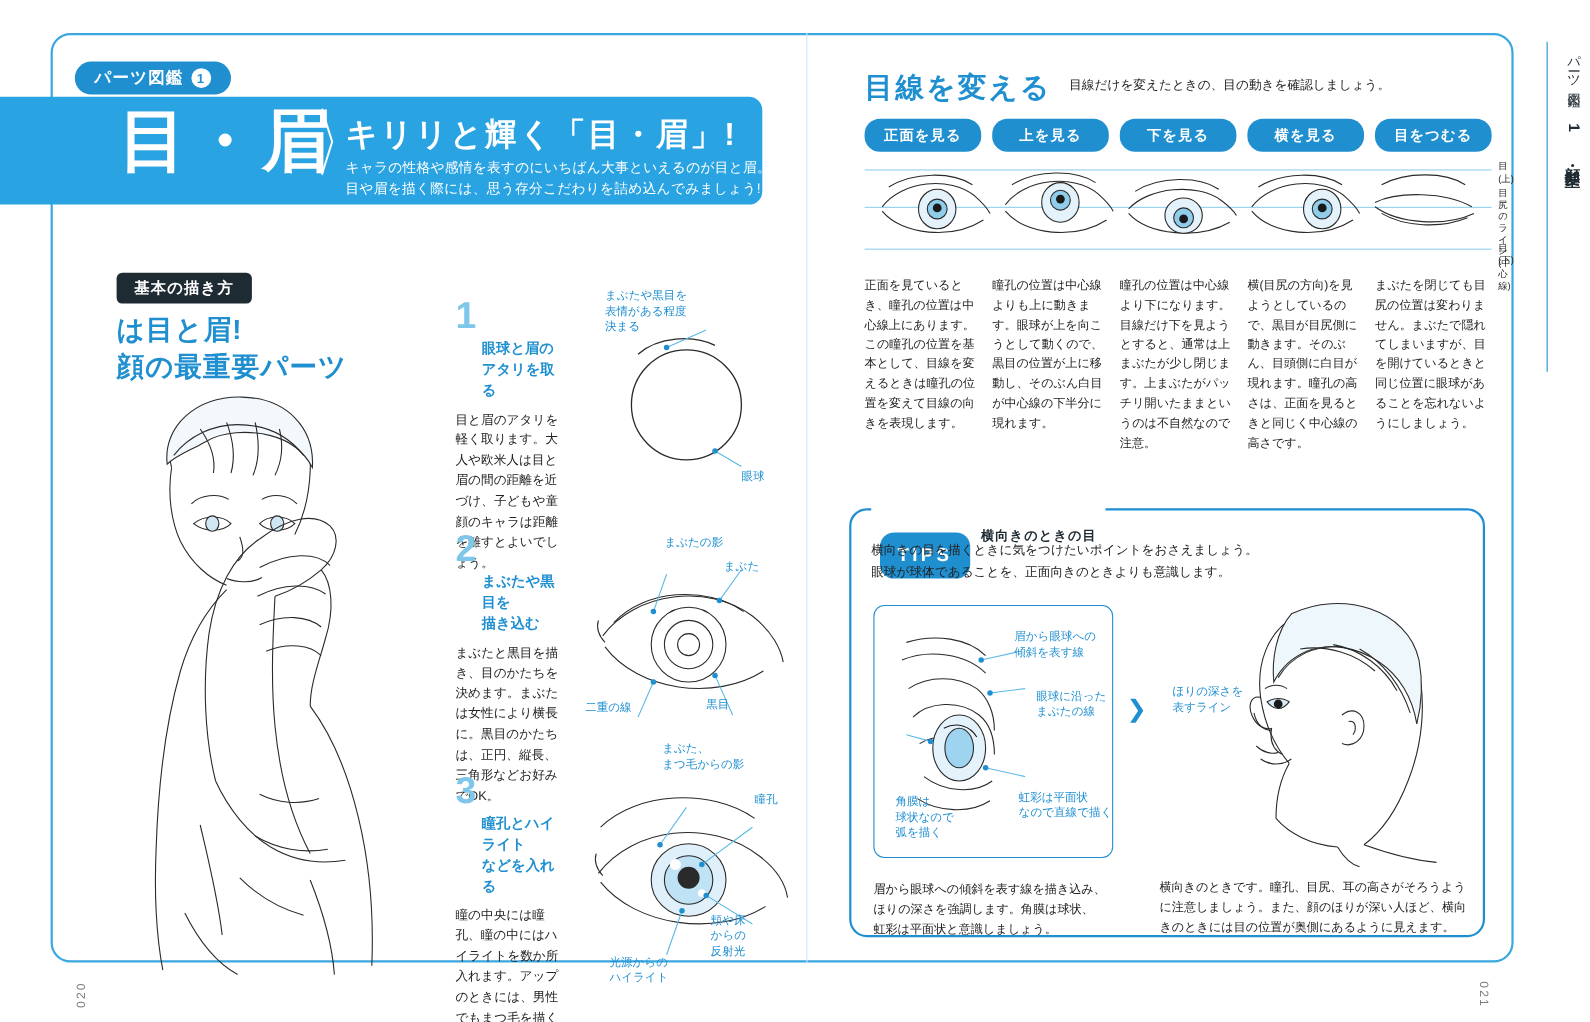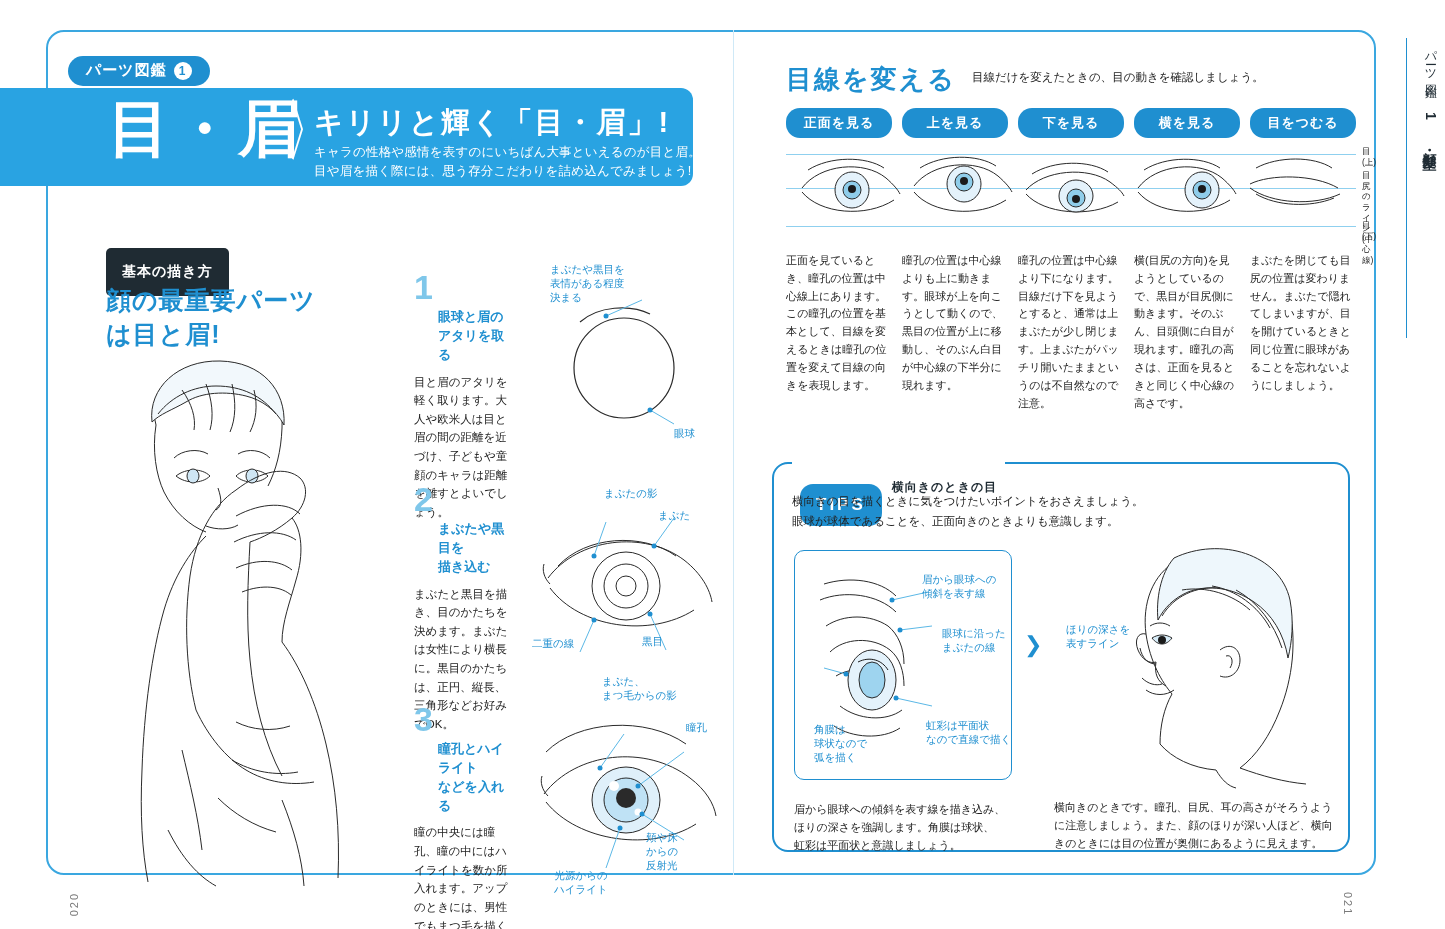--- a/index.html
+++ b/index.html
@@ -62,21 +62,21 @@
     font-size:12.5px;color:#ffffff;line-height:1.55;letter-spacing:0.2px;
   }
   .title-braces{
     position:absolute;left:240px;top:70px;color:#fff;font-size:46px;
     transform:scaleY(1.5);
   }
 
   .sect-tag{
     position:absolute;left:60px;top:218px;
     background:#1f2b33;color:#fff;border-radius:5px;
-    font-size:14px;font-weight:bold;padding:15px 16px;letter-spacing:1px;
+    font-size:14px;font-weight:bold;padding:5px 16px;letter-spacing:1px;
   }
   .sect-head{
     position:absolute;left:60px;top:254px;
     font-size:25px;font-weight:bold;color:#1f8fd0;letter-spacing:1px;
     line-height:1.35;
   }
 
   
   .body-art{
     position:absolute;left:40px;top:300px;width:320px;height:560px;
@@ -200,22 +200,22 @@
     <div class="title-main">目・眉</div>
     <div class="title-braces">〉</div>
     <div class="title-sub">キリリと輝く「目・眉」!</div>
     <div class="title-desc">
       <div>キャラの性格や感情を表すのにいちばん大事といえるのが目と眉。</div>
       <div>目や眉を描く際には、思う存分こだわりを詰め込んでみましょう!</div>
     </div>
 
     <div class="sect-tag">基本の描き方</div>
     <div class="sect-head">
+      <div>は目と眉!</div>
       <div>顔の最重要パーツ</div>
-      <div>は目と眉!</div>
     </div>
 
     <div class="body-art">
       <svg width="320" height="560" viewBox="0 0 320 560">
         <g class="ink thin" stroke-width="1.1">
 
           <path d="M70 95 C60 60 95 32 135 34 C175 36 198 62 196 98 C195 122 190 140 182 156"></path>
           <path d="M70 95 C66 120 70 145 78 162 C88 182 104 196 120 202"></path>
 
           <path d="M66 92 C62 58 92 30 134 31 C176 32 200 60 198 95 C190 80 176 70 160 66 C140 61 116 62 100 72 C86 80 74 84 66 92Z" fill="#f2f8fc"></path>
@@ -365,21 +365,21 @@
     <div class="lbl" style="left:556px;top:644px;">
       <div>まぶた、</div>
       <div>まつ毛からの影</div>
     </div>
     <div class="lbl" style="left:640px;top:690px;">瞳孔</div>
     <div class="lbl" style="left:600px;top:800px;">
       <div>頬や床</div>
       <div>からの</div>
       <div>反射光</div>
     </div>
-    <div class="lbl" style="left:508px;top:838px;text-align:right;">
+    <div class="lbl" style="left:508px;top:838px;">
       <div>光源からの</div>
       <div>ハイライト</div>
     </div>
 
     <div class="folio left">020</div>
   </div>
 
   <div class="right-page">
 
     <div class="r-title">目線を変える</div>

